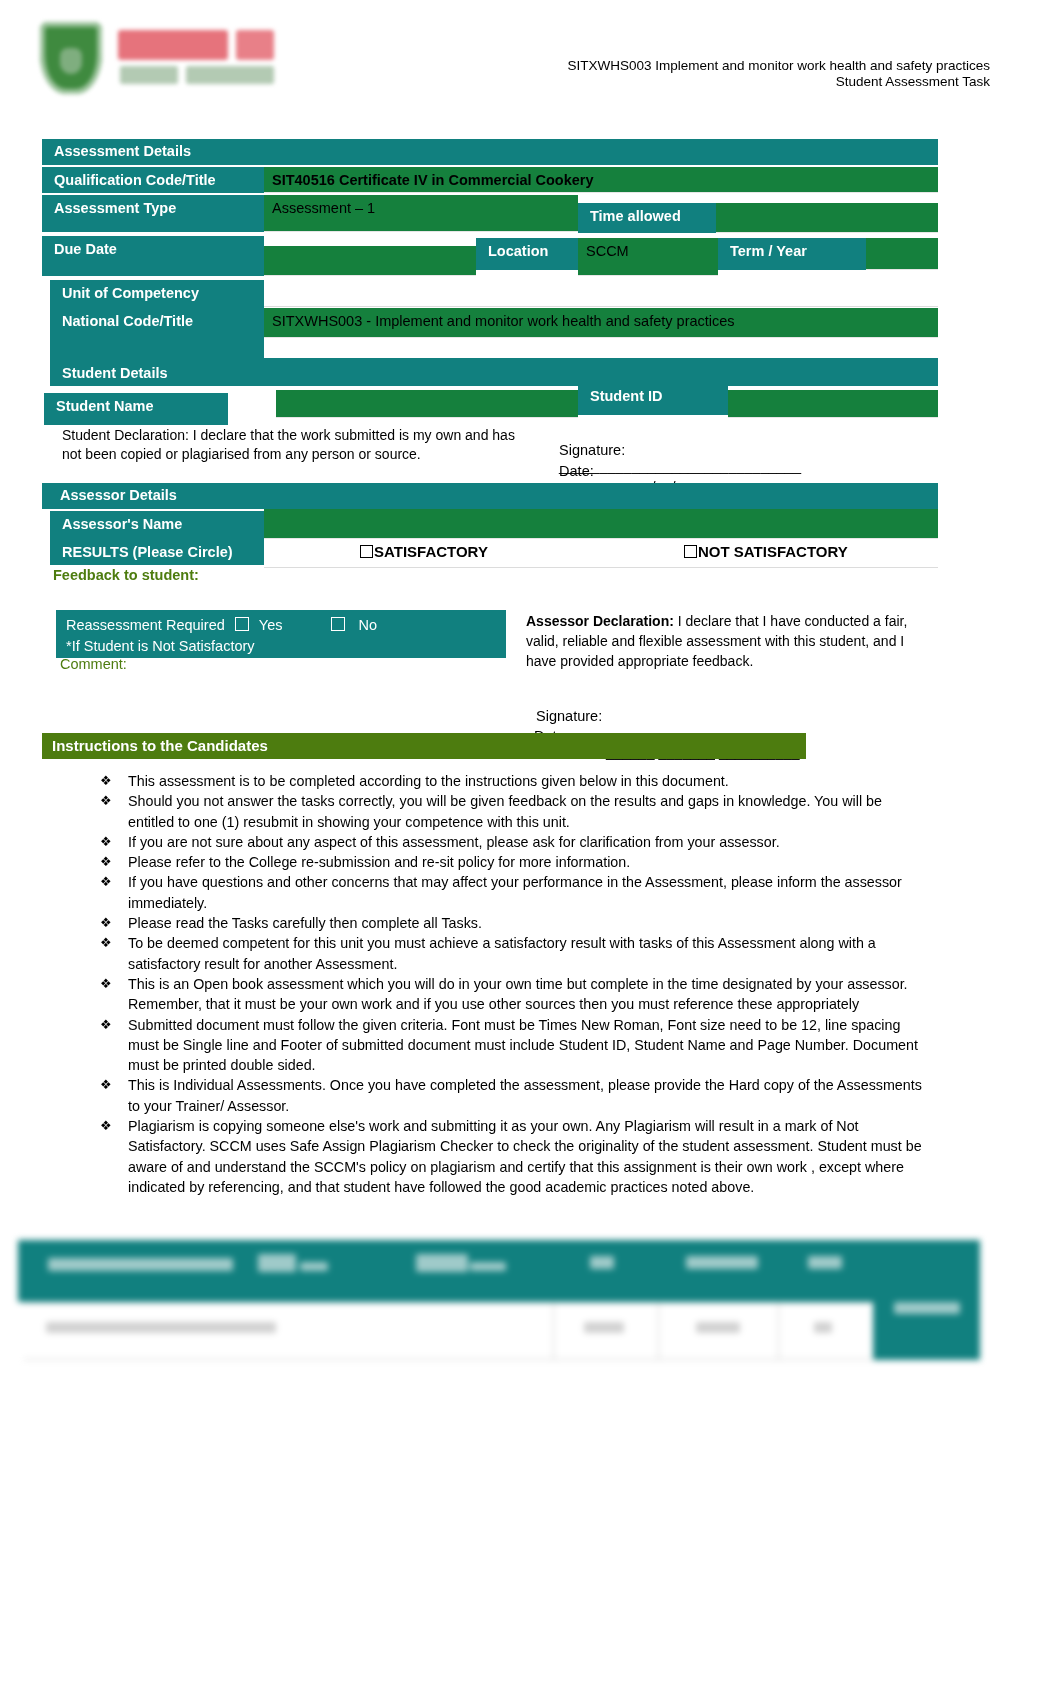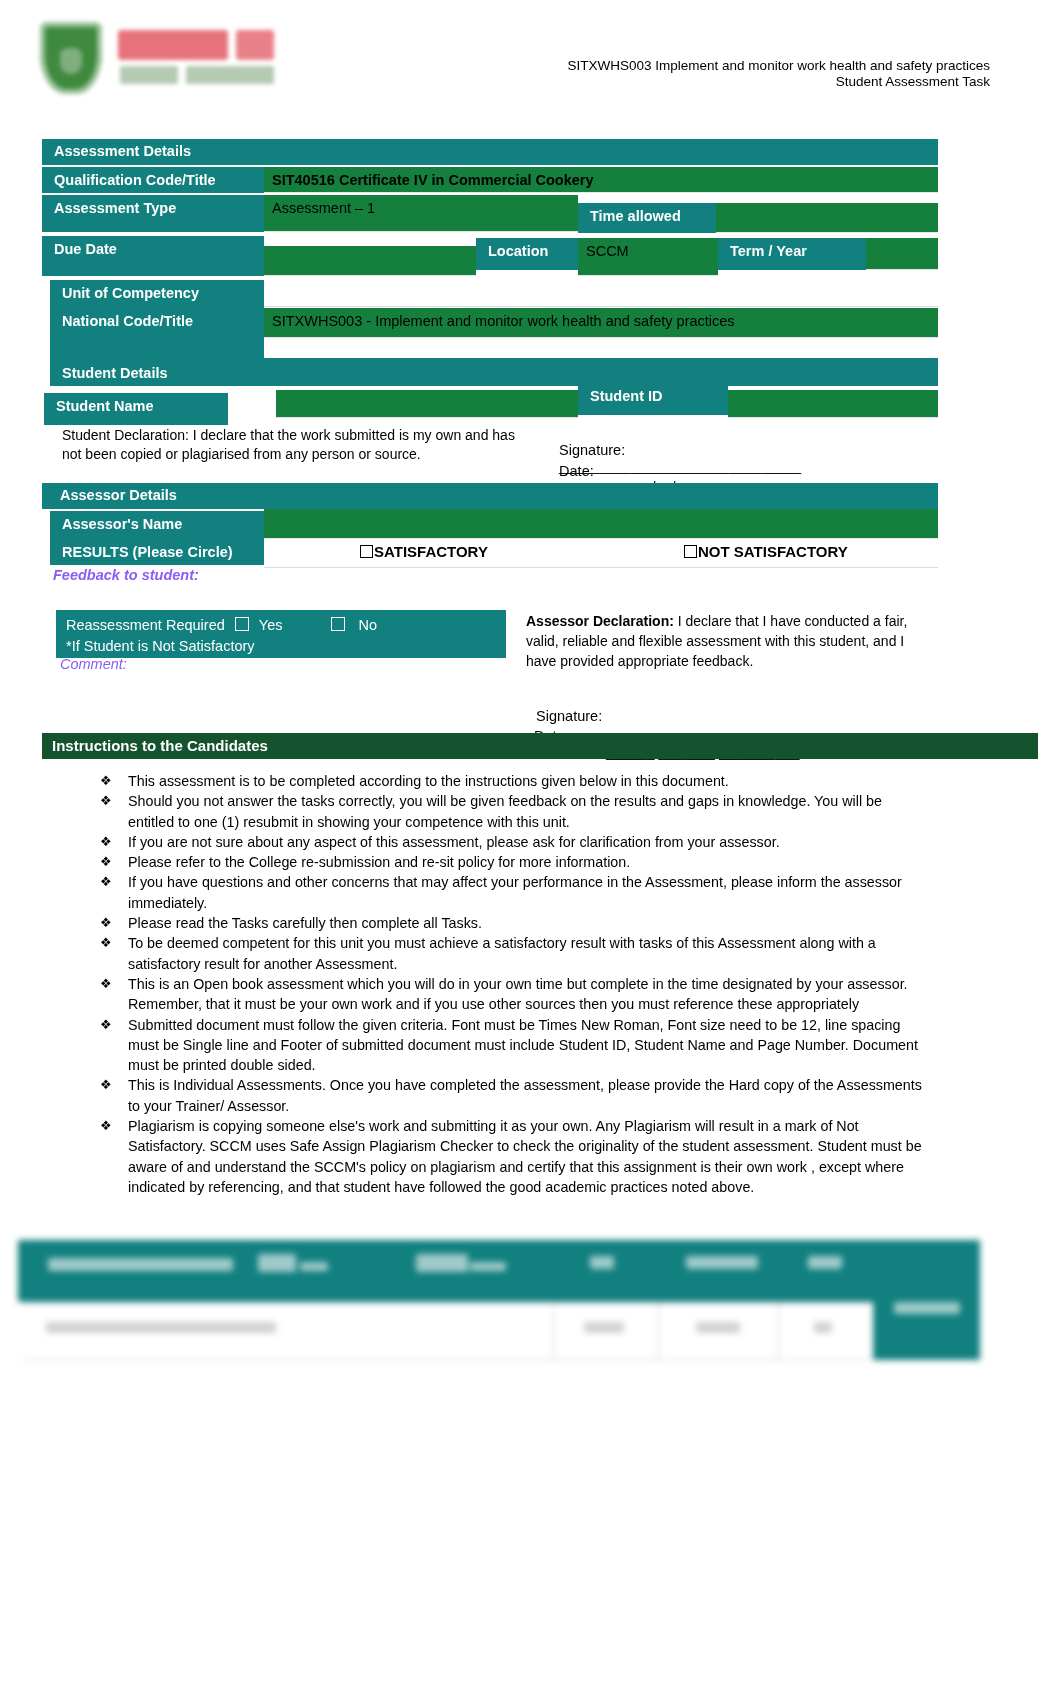--- a/index.html
+++ b/index.html
@@ -173,36 +173,36 @@
     color: #ffffff;
     font-size: 14.5px;
     box-sizing: border-box;
     padding: 5px 0 0 10px;
     line-height: 21px;
   }
 
   .plain-text {
     position: absolute;
     font-size: 14.5px;
-    color: #8b5cf6;
-    font-style: italic;
+    color: #4d7c0f;
   }
 
   .assessor-decl {
     position: absolute;
     font-size: 14px;
     line-height: 20px;
     color: #000;
   }
 
   .band-instructions {
     position: absolute;
     left: 42px; top: 733px;
-    width: 996px; height: 26px;
-    background: #14532d;
+    width: 728px; height: 26px;
+    background: #4d7c0f;
+    padding-left: 36px;
   }
   .band-instructions span {
     position: absolute;
     left: 10px; top: 4px;
     color: #fff;
     font-weight: bold;
     font-size: 15px;
   }
 
   

